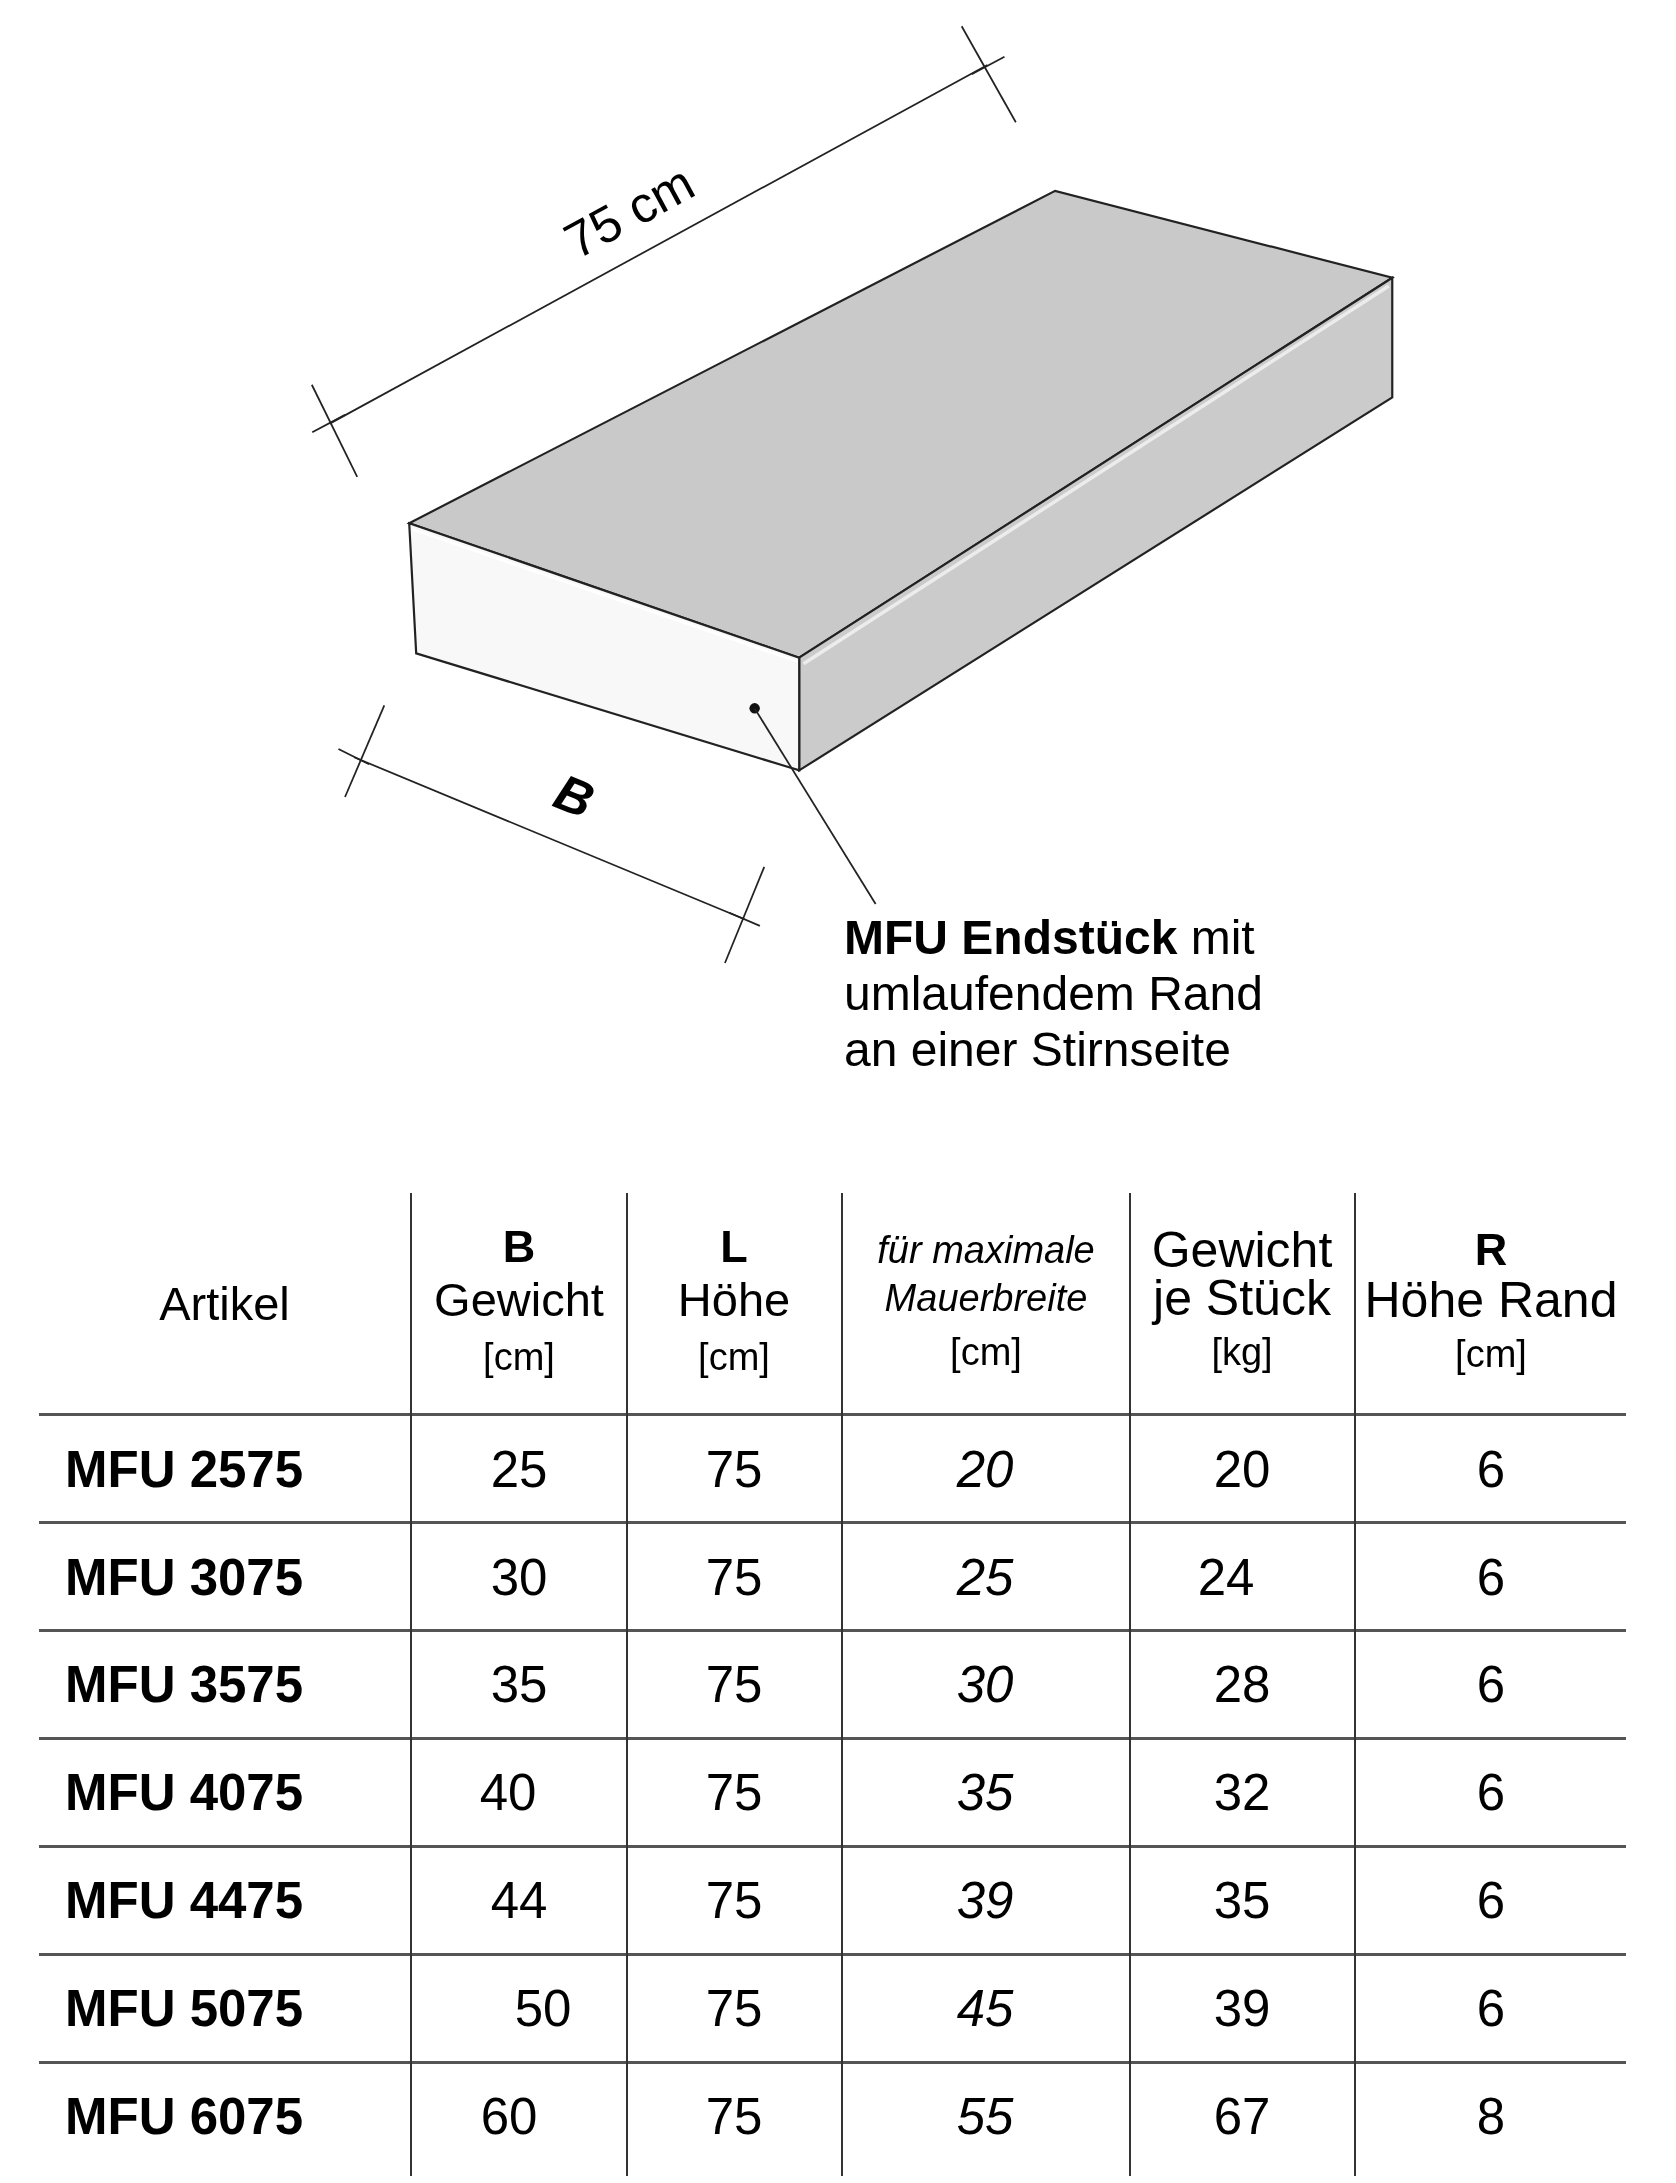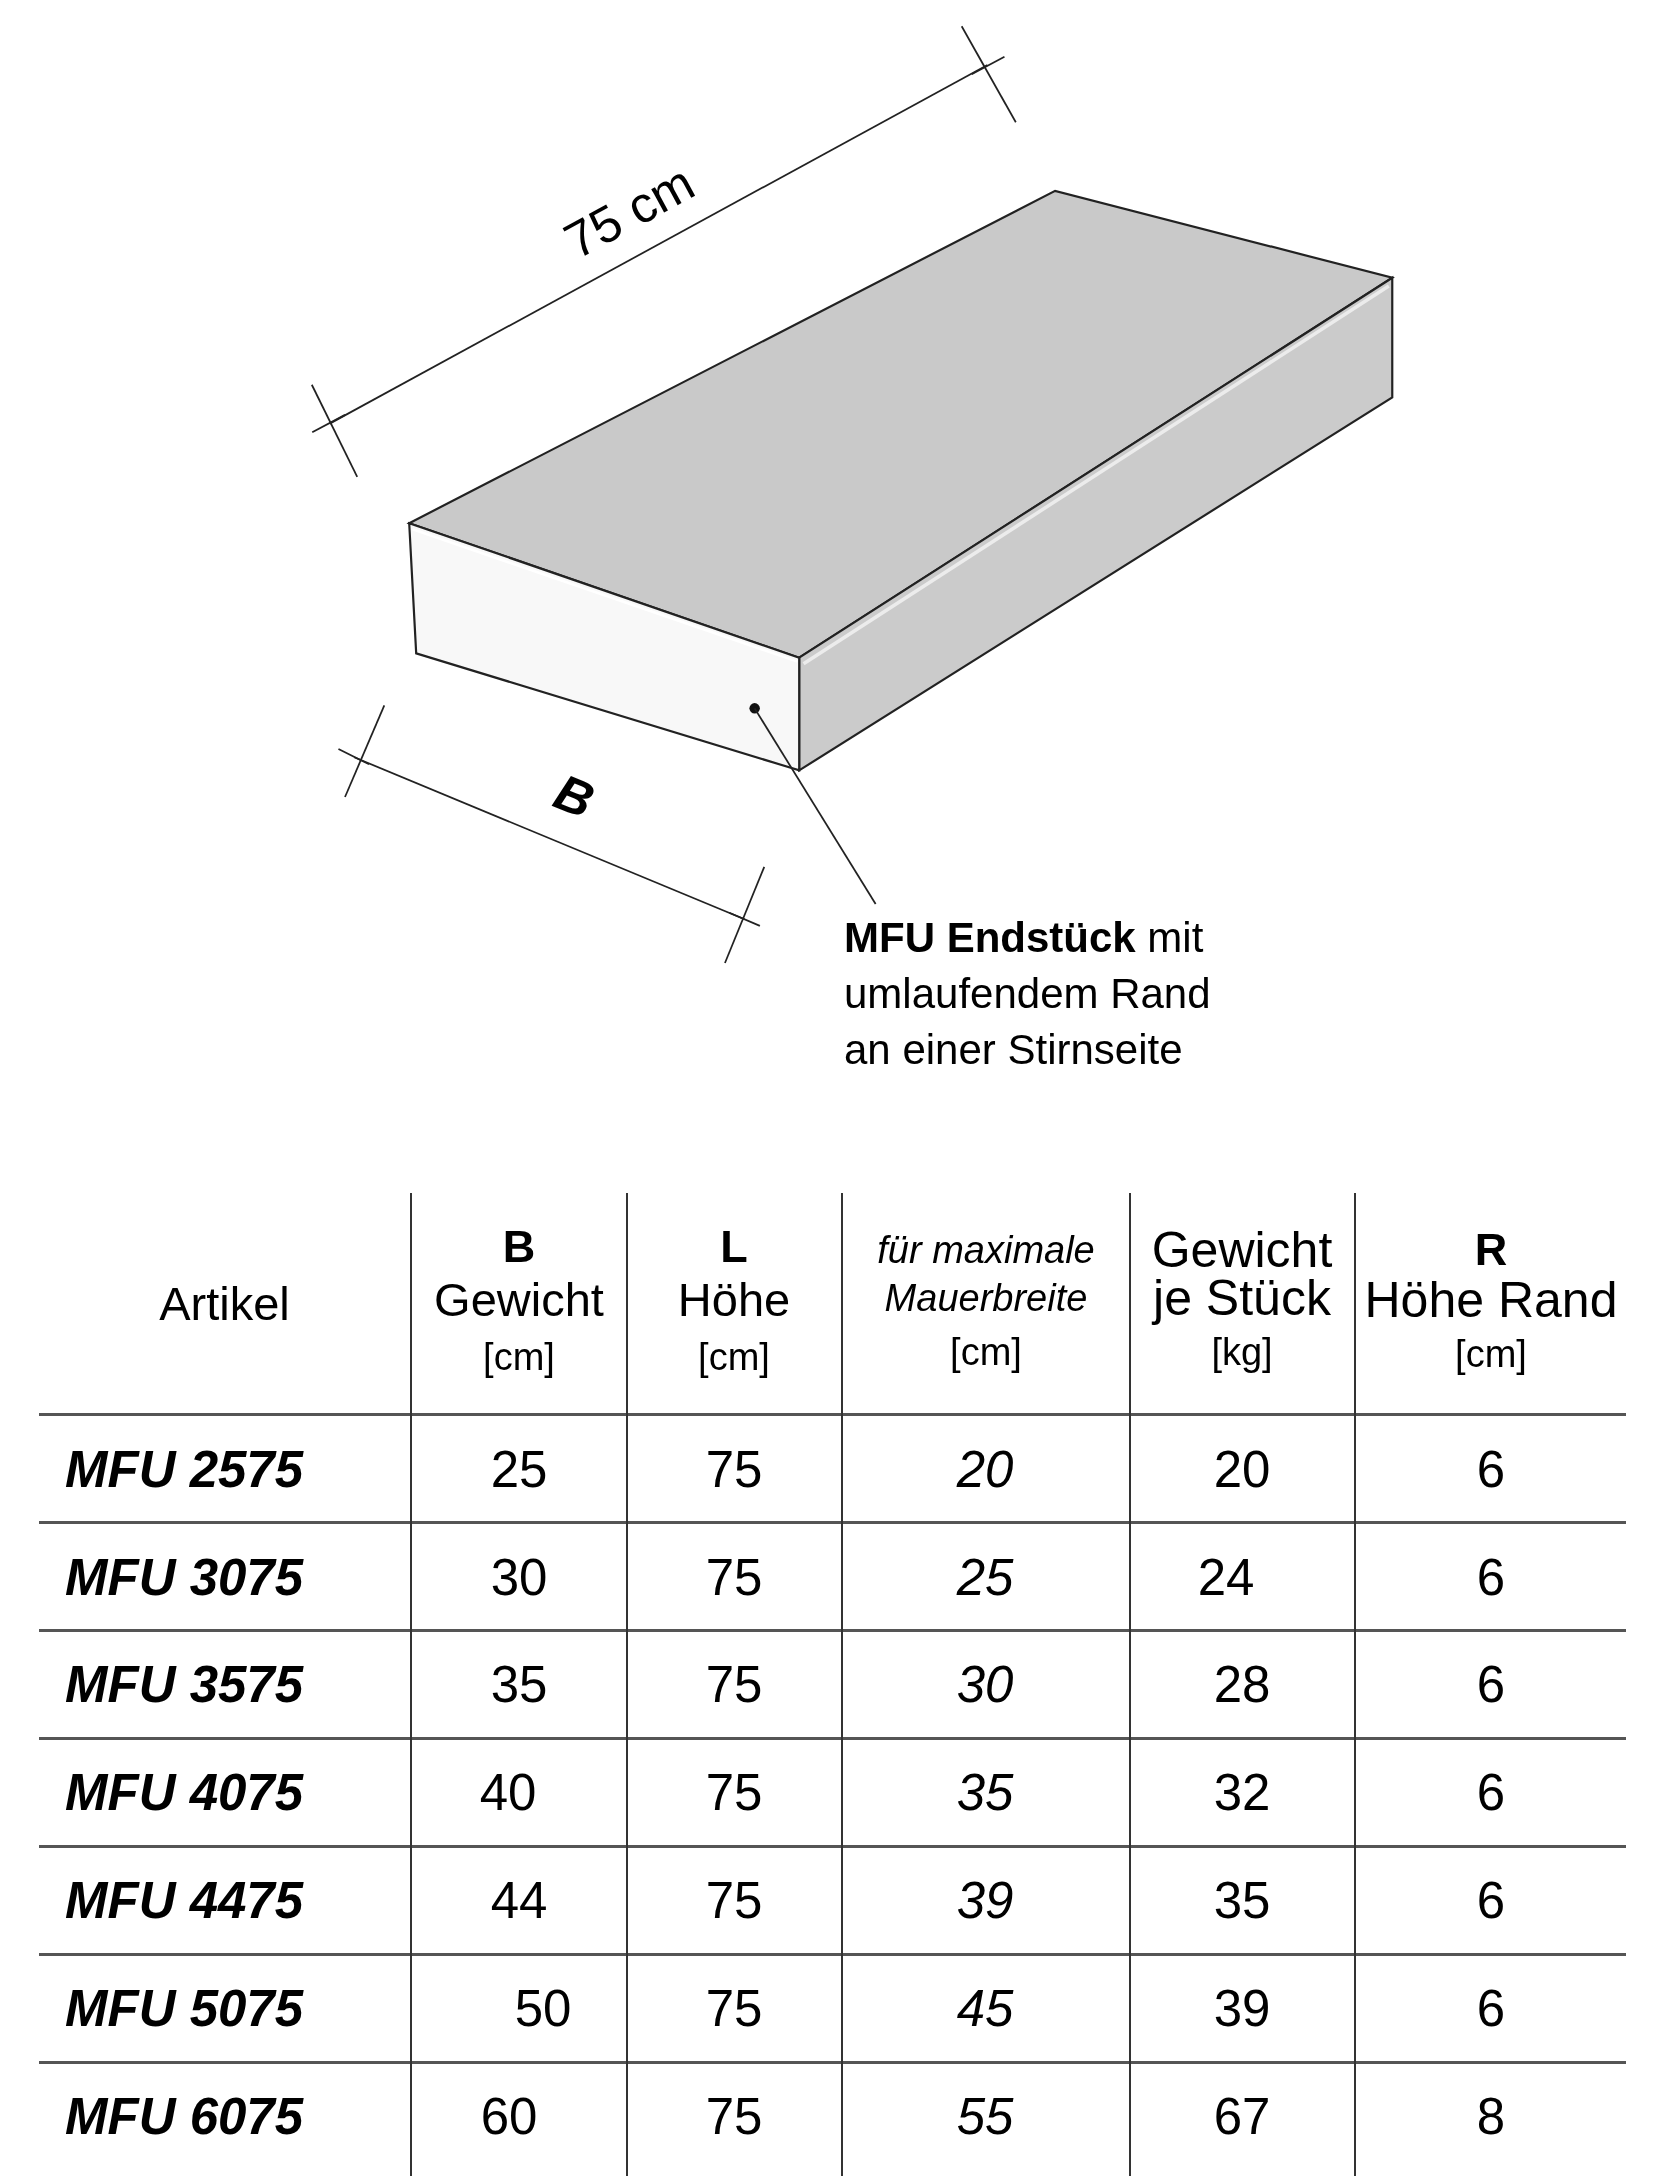--- a/index.html
+++ b/index.html
@@ -1,33 +1,33 @@
 <!DOCTYPE html>
 <html style="font-size:7px"><head>
 <meta charset="utf-8">
 <style>
   html, body { margin:0; padding:0; background:#ffffff; }
   body { width:1677px; height:2241px; position:relative; overflow:hidden;
          font-family:"Liberation Sans", sans-serif; color:#000; }
   #drawing { position:absolute; left:0; top:0; width:1677px; height:1118px; }
-  .callout { position:absolute; left:844px; top:910px; font-size:42px; line-height:56px; }
+  .callout { position:absolute; left:844px; top:910px; font-size:48px; line-height:56px; }
   .callout b { font-weight:bold; }
   .col-line { position:absolute; top:1193px; height:983px; width:1.7px; background:#333; }
   .hrule { position:absolute; left:39px; width:1587px; height:2.6px; background:#555; }
   .hcell { position:absolute; top:1193px; height:222px; display:flex; flex-direction:column;
            align-items:center; justify-content:center; text-align:center; }
   .hcell .big { font-size:45px; font-weight:bold; line-height:52px; }
   .hcell .name { font-size:47px; line-height:54px; }
   .hcell .ital { font-size:38px; font-style:italic; line-height:48px; }
   .hcell .small { font-size:50px; line-height:48px; }
   .hcell .unit { font-size:38px; line-height:61px; }
   .row { position:absolute; left:39px; width:1587px; height:108px; }
   .cell { position:absolute; top:0; height:108px; display:flex; align-items:center; justify-content:center;
           font-size:51px; }
-  .cell.art { justify-content:flex-start; padding-left:26px; font-weight:bold; box-sizing:border-box;font-style:italic; }
+  .cell.art { justify-content:flex-start; padding-left:26px; font-weight:bold; box-sizing:border-box; }
   .cell.it { font-style:italic; }
 </style>
 </head>
 <body>
 
 <svg id="drawing" viewBox="0 0 3840 2560" xmlns="http://www.w3.org/2000/svg">
 
   <polygon points="937,1198 2416,437 3188,636 1830,1506" fill="#c9c9c9" stroke="#222" stroke-width="5"></polygon>
   <polygon points="1830,1506 3188,636 3188,910 1830,1764" fill="#cbcbcb" stroke="#222" stroke-width="5"></polygon>
   <polygon points="937,1198 1830,1506 1830,1764 953,1496" fill="#f8f8f8" stroke="#222" stroke-width="5"></polygon>

